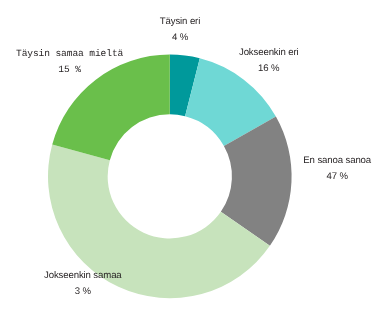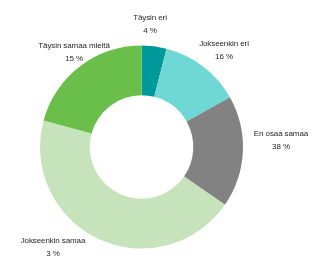--- a/index.html
+++ b/index.html
@@ -55,26 +55,26 @@
     <div>Täysin eri</div>
     <div>4 %</div>
   </div>
 
   <div class="label" style="left:184px; top:38px; width:80px;">
     <div>Jokseenkin eri</div>
     <div>16 %</div>
   </div>
 
   <div class="label" style="left:245px; top:128px; width:72px;">
-    <div>En osaa samaa</div>
-    <div>38 %</div>
+    <div>En sanoa sanoa</div>
+    <div>47 %</div>
   </div>
 
-  <div class="label" style="left:8px; top:224px; width:90px;margin-top:11px;">
+  <div class="label" style="left:24px; top:224px; width:90px;">
     <div>Jokseenkin samaa</div>
     <div>3 %</div>
   </div>
 
-  <div class="label" style="left:24px; top:40px; width:100px;">
+  <div class="label" style="left:8px; top:40px; width:100px;font-family:Liberation Mono, monospace;">
     <div>Täysin samaa mieltä</div>
     <div>15 %</div>
   </div>
 </div>
 
 </body></html>

